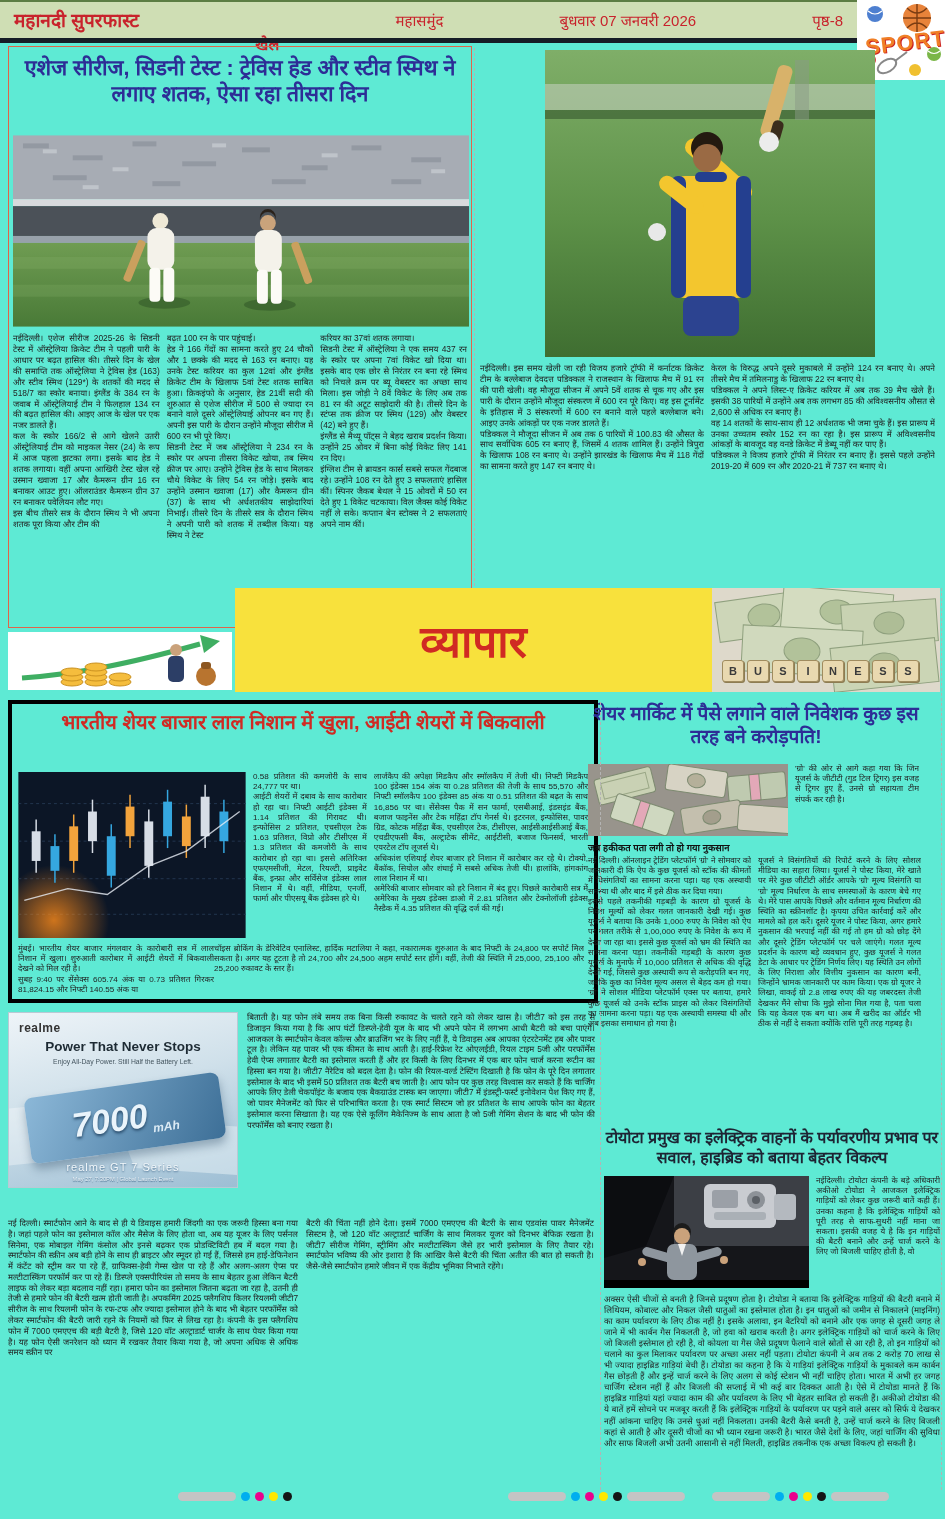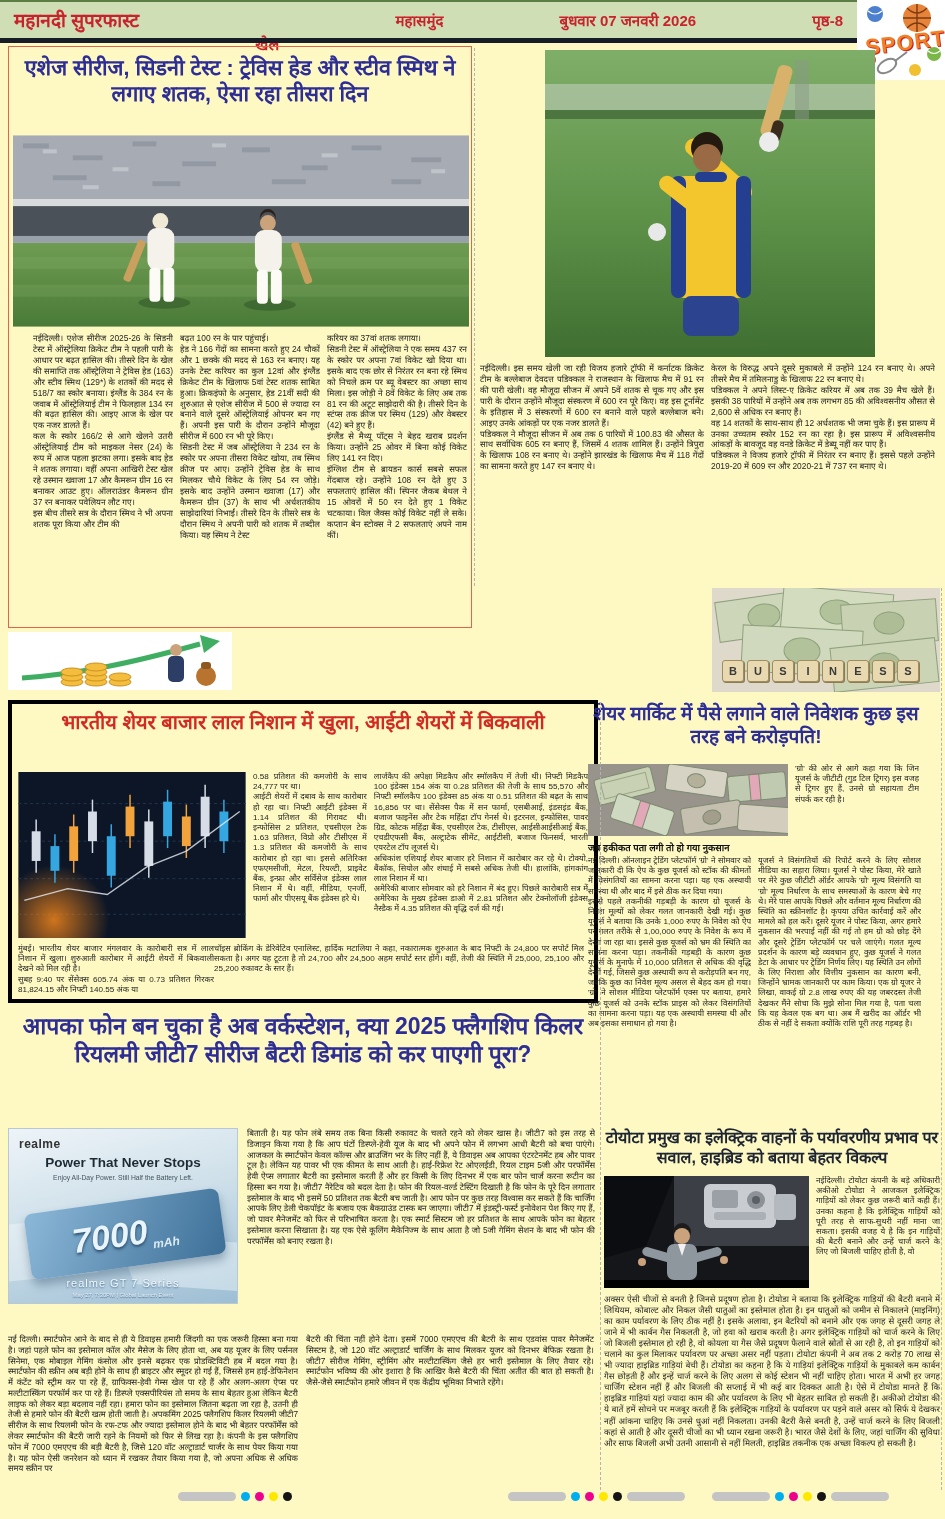--- a/index.html
+++ b/index.html
@@ -1,25 +1,25 @@
 <!DOCTYPE html>
 <html><head>
 <meta charset="utf-8">
 <style>
   html,body{margin:0;padding:0;background:#e9e9e9;}
-  .page{position:relative;width:945px;height:1519px;background:#fef9c3;margin:0 auto;
+  .page{position:relative;width:945px;height:1519px;background:#5eead4;margin:0 auto;
         font-family:"Liberation Sans","DejaVu Sans",sans-serif;overflow:hidden;}
   .abs{position:absolute;}
   
   .masthead{left:0;top:0;width:857px;height:38px;background:#cfdeb4;border-top:2px solid #5c7d43;
             display:flex;align-items:center;justify-content:space-between;padding:0 14px;box-sizing:border-box;color:#c8232c;}
   .mh-bar{left:0;top:38px;width:857px;height:5px;background:#161d26;}
   .mh-paper{font-size:19px;font-weight:bold;}
   .mh-section{font-size:16px;font-weight:bold;margin-top:48px;}
-  .mh-city,.mh-date,.mh-page{font-size:15px;font-weight:bold;}
+  .mh-city,.mh-date,.mh-page{font-size:15px;font-weight:normal;}
   .logo-box{left:857px;top:0;width:88px;height:80px;background:#fff;}
   .logo-text{position:absolute;left:8px;top:30px;font-size:22px;font-weight:bold;color:#f07f26;
              transform:rotate(-7deg);text-shadow:1px 1px 0 #c22,-1px -1px 0 #fff;letter-spacing:1px;}
   
   .headline{font-weight:bold;text-align:center;line-height:1.22;overflow:hidden;}
   .navy{color:#2d2d96;} .red{color:#d02a23;} .ink{color:#1d2433;}
   .bt{font-size:8.4px;line-height:1.3;text-align:justify;color:#1f1f1f;white-space:pre-line;overflow:hidden;}
   .bt-sm{font-size:8.1px;line-height:1.26;}
   .cols{display:flex;gap:7px;}
   .vline{width:0;border-left:1px dashed #b3b3b3;}
@@ -142,21 +142,21 @@
       </g>
       <g>
         <rect x="286" y="106" width="8" height="44" rx="3" fill="#caa05e" transform="rotate(-20 290 128)"></rect>
         <circle cx="256" cy="88" r="8" fill="#caa37b"></circle>
         <path d="M248,85 a8,8 0 0 1 16,0 l0,-3 a8,8 0 0 0 -16,0 z" fill="#2a211a"></path>
         <rect x="243" y="95" width="27" height="42" rx="9" fill="#f4f2ea"></rect>
         <rect x="245" y="135" width="11" height="34" rx="4" fill="#fcfbf6"></rect>
         <rect x="259" y="135" width="11" height="34" rx="4" fill="#fcfbf6"></rect>
       </g>
     </svg>
-    <div class="cols" style="height:288px;margin-left:20px;">
+    <div class="cols" style="height:288px;">
       <div class="bt" style="width:148px;">नईदिल्ली। एशेज सीरीज 2025-26 के सिडनी टेस्ट में ऑस्ट्रेलिया क्रिकेट टीम ने पहली पारी के आधार पर बढ़त हासिल की। तीसरे दिन के खेल की समाप्ति तक ऑस्ट्रेलिया ने ट्रेविस हेड (163) और स्टीव स्मिथ (129*) के शतकों की मदद से 518/7 का स्कोर बनाया। इंग्लैंड के 384 रन के जवाब में ऑस्ट्रेलियाई टीम ने फिलहाल 134 रन की बढ़त हासिल की। आइए आज के खेल पर एक नजर डालते हैं।
 कल के स्कोर 166/2 से आगे खेलने उतरी ऑस्ट्रेलियाई टीम को माइकल नेसर (24) के रूप में आज पहला झटका लगा। इसके बाद हेड ने शतक लगाया। वहीं अपना आखिरी टेस्ट खेल रहे उस्मान ख्वाजा 17 और कैमरून ग्रीन 16 रन बनाकर आउट हुए। ऑलराउंडर कैमरून ग्रीन 37 रन बनाकर पवेलियन लौट गए।
 इस बीच तीसरे सत्र के दौरान स्मिथ ने भी अपना शतक पूरा किया और टीम की</div>
       <div class="bt" style="width:148px;">बढ़त 100 रन के पार पहुंचाई।
 हेड ने 166 गेंदों का सामना करते हुए 24 चौकों और 1 छक्के की मदद से 163 रन बनाए। यह उनके टेस्ट करियर का कुल 12वां और इंग्लैंड क्रिकेट टीम के खिलाफ 5वां टेस्ट शतक साबित हुआ। क्रिकइंफो के अनुसार, हेड 21वीं सदी की शुरुआत से एशेज सीरीज में 500 से ज्यादा रन बनाने वाले दूसरे ऑस्ट्रेलियाई ओपनर बन गए हैं। अपनी इस पारी के दौरान उन्होंने मौजूदा सीरीज में 600 रन भी पूरे किए।
 सिडनी टेस्ट में जब ऑस्ट्रेलिया ने 234 रन के स्कोर पर अपना तीसरा विकेट खोया, तब स्मिथ क्रीज पर आए। उन्होंने ट्रेविस हेड के साथ मिलकर चौथे विकेट के लिए 54 रन जोड़े। इसके बाद उन्होंने उस्मान ख्वाजा (17) और कैमरून ग्रीन (37) के साथ भी अर्धशतकीय साझेदारियां निभाईं। तीसरे दिन के तीसरे सत्र के दौरान स्मिथ ने अपनी पारी को शतक में तब्दील किया। यह स्मिथ ने टेस्ट</div>
       <div class="bt" style="width:148px;">करियर का 37वां शतक लगाया।
 सिडनी टेस्ट में ऑस्ट्रेलिया ने एक समय 437 रन के स्कोर पर अपना 7वां विकेट खो दिया था। इसके बाद एक छोर से निरंतर रन बना रहे स्मिथ को निचले क्रम पर ब्यू वेबस्टर का अच्छा साथ मिला। इस जोड़ी ने 8वें विकेट के लिए अब तक 81 रन की अटूट साझेदारी की है। तीसरे दिन के स्टंप्स तक क्रीज पर स्मिथ (129) और वेबस्टर (42) बने हुए हैं।
 इंग्लैंड से मैथ्यू पॉट्स ने बेहद खराब प्रदर्शन किया। उन्होंने 25 ओवर में बिना कोई विकेट लिए 141 रन दिए।
 इंग्लिश टीम से ब्रायडन कार्स सबसे सफल गेंदबाज रहे। उन्होंने 108 रन देते हुए 3 सफलताएं हासिल कीं। स्पिनर जैकब बेथल ने 15 ओवरों में 50 रन देते हुए 1 विकेट चटकाया। विल जैक्स कोई विकेट नहीं ले सके। कप्तान बेन स्टोक्स ने 2 सफलताएं अपने नाम कीं।</div>
@@ -202,20 +202,23 @@
     <div class="cols" style="height:138px;">
       <div class="bt" style="width:224px;">नईदिल्ली। इस समय खेली जा रही विजय हजारे ट्रॉफी में कर्नाटक क्रिकेट टीम के बल्लेबाज देवदत्त पडिक्कल ने राजस्थान के खिलाफ मैच में 91 रन की पारी खेली। वह मौजूदा सीजन में अपने 5वें शतक से चूक गए और इस पारी के दौरान उन्होंने मौजूदा संस्करण में 600 रन पूरे किए। वह इस टूर्नामेंट के इतिहास में 3 संस्करणों में 600 रन बनाने वाले पहले बल्लेबाज बने। आइए उनके आंकड़ों पर एक नजर डालते हैं।
 पडिक्कल ने मौजूदा सीजन में अब तक 6 पारियों में 100.83 की औसत के साथ सर्वाधिक 605 रन बनाए हैं, जिसमें 4 शतक शामिल हैं। उन्होंने त्रिपुरा के खिलाफ 108 रन बनाए थे। उन्होंने झारखंड के खिलाफ मैच में 118 गेंदों का सामना करते हुए 147 रन बनाए थे।</div>
       <div class="bt" style="width:224px;">केरल के विरुद्ध अपने दूसरे मुकाबले में उन्होंने 124 रन बनाए थे। अपने तीसरे मैच में तमिलनाडु के खिलाफ 22 रन बनाए थे।
 पडिक्कल ने अपने लिस्ट-ए क्रिकेट करियर में अब तक 39 मैच खेले हैं। इसकी 38 पारियों में उन्होंने अब तक लगभग 85 की अविश्वसनीय औसत से 2,600 से अधिक रन बनाए हैं।
 वह 14 शतकों के साथ-साथ ही 12 अर्धशतक भी जमा चुके हैं। इस प्रारूप में उनका उच्चतम स्कोर 152 रन का रहा है। इस प्रारूप में अविश्वसनीय आंकड़ों के बावजूद वह वनडे क्रिकेट में डेब्यू नहीं कर पाए हैं।
 पडिक्कल ने विजय हजारे ट्रॉफी में निरंतर रन बनाए हैं। इससे पहले उन्होंने 2019-20 में 609 रन और 2020-21 में 737 रन बनाए थे।</div>
     </div>
   </div>
 
+  <div class="abs band-center">
+    <span class="band-title">व्यापार</span>
+  </div>
   <div class="abs band-left">
     <svg width="224" height="58" viewBox="0 0 224 58">
       <rect width="224" height="58" fill="#ffffff"></rect>
       <path d="M14,46 C70,42 120,32 192,12" stroke="#3fae62" stroke-width="5" fill="none"></path>
       <polygon points="192,3 212,9 196,21" fill="#3fae62"></polygon>
       <g stroke="#cb9220" stroke-width="1" fill="#f5bd3d">
         <ellipse cx="64" cy="50" rx="11" ry="4"></ellipse>
           <ellipse cx="64" cy="45" rx="11" ry="4"></ellipse>
           <ellipse cx="64" cy="40" rx="11" ry="4"></ellipse>
         <ellipse cx="88" cy="50" rx="11" ry="4"></ellipse>
@@ -365,21 +368,20 @@
     </div>
     <div class="subhead">जब हकीकत पता लगी तो हो गया नुकसान</div>
     <div class="cols" style="height:258px;">
       <div class="bt bt-sm" style="width:163px;">नई दिल्ली। ऑनलाइन ट्रेडिंग प्लेटफॉर्म 'ग्रो' ने सोमवार को जानकारी दी कि ऐप के कुछ यूजर्स को स्टॉक की कीमतों में विसंगतियों का सामना करना पड़ा। यह एक अस्थायी समस्या थी और बाद में इसे ठीक कर दिया गया।
 इससे पहले तकनीकी गड़बड़ी के कारण ग्रो यूजर्स के निवेश मूल्यों को लेकर गलत जानकारी देखी गई। कुछ यूजर्स ने बताया कि उनके 1,000 रुपए के निवेश को ऐप पर गलत तरीके से 1,00,000 रुपए के निवेश के रूप में देखा जा रहा था। इससे कुछ यूजर्स को भ्रम की स्थिति का सामना करना पड़ा। तकनीकी गड़बड़ी के कारण कुछ यूजर्स के मुनाफे में 10,000 प्रतिशत से अधिक की वृद्धि देखी गई, जिससे कुछ अस्थायी रूप से करोड़पति बन गए, जबकि कुछ का निवेश मूल्य असल से बेहद कम हो गया। 'ग्रो' ने सोशल मीडिया प्लेटफॉर्म एक्स पर बताया, हमारे कुछ यूजर्स को उनके स्टॉक प्राइस को लेकर विसंगतियों का सामना करना पड़ा। यह एक अस्थायी समस्या थी और अब इसका समाधान हो गया है।</div>
       <div class="bt bt-sm" style="width:163px;">यूजर्स ने विसंगतियों की रिपोर्ट करने के लिए सोशल मीडिया का सहारा लिया। यूजर्स ने पोस्ट किया, मेरे खाते पर मेरे कुछ जीटीटी ऑर्डर आपके 'ग्रो' मूल्य विसंगति या 'ग्रो' मूल्य निर्धारण के साथ समस्याओं के कारण बेचे गए थे। मेरे पास आपके पिछले और वर्तमान मूल्य निर्धारण की स्थिति का स्क्रीनशॉट है। कृपया उचित कार्रवाई करें और मामले को हल करें। दूसरे यूजर ने पोस्ट किया, अगर हमारे नुकसान की भरपाई नहीं की गई तो हम ग्रो को छोड़ देंगे और दूसरे ट्रेडिंग प्लेटफॉर्म पर चले जाएंगे। गलत मूल्य प्रदर्शन के कारण बड़े व्यवधान हुए, कुछ यूजर्स ने गलत डेटा के आधार पर ट्रेडिंग निर्णय लिए। यह स्थिति उन लोगों के लिए निराशा और वित्तीय नुकसान का कारण बनी, जिन्होंने भ्रामक जानकारी पर काम किया। एक ग्रो यूजर ने लिखा, वाकई ग्रो 2.8 लाख रुपए की यह जबरदस्त तेजी देखकर मैंने सोचा कि मुझे सोना मिल गया है, पता चला कि यह केवल एक बग था। अब मैं खरीद का ऑर्डर भी ठीक से नहीं दे सकता क्योंकि राशि पूरी तरह गड़बड़ है।</div>
     </div>
   </div>
 
   <div class="abs phone">
-    <div class="headline navy" style="font-size:23px;height:112px;padding-top:4px;">आपका फोन बन चुका है अब वर्कस्टेशन, क्या 2025 फ्लैगशिप किलर रियलमी जीटी7 सीरीज बैटरी डिमांड को कर पाएगी पूरा?</div>
     <div style="display:flex;gap:9px;height:200px;margin-top:4px;">
       <div class="ad">
         <div style="position:absolute;left:-20px;top:90px;width:120px;height:60px;background:#fff;opacity:.35;transform:skew(-30deg) rotate(-6deg);"></div>
         <div style="position:absolute;right:-30px;top:110px;width:140px;height:50px;background:#eaf3f8;opacity:.5;transform:skew(25deg) rotate(4deg);"></div>
         <span class="ad-brand">realme</span>
         <div class="ad-tag">Power That Never Stops</div>
         <div class="ad-sub">Enjoy All-Day Power. Still Half the Battery Left.</div>
         <div class="ad-phone">
           <span class="ad-batt">7000</span>
           <span class="ad-unit">mAh</span>

